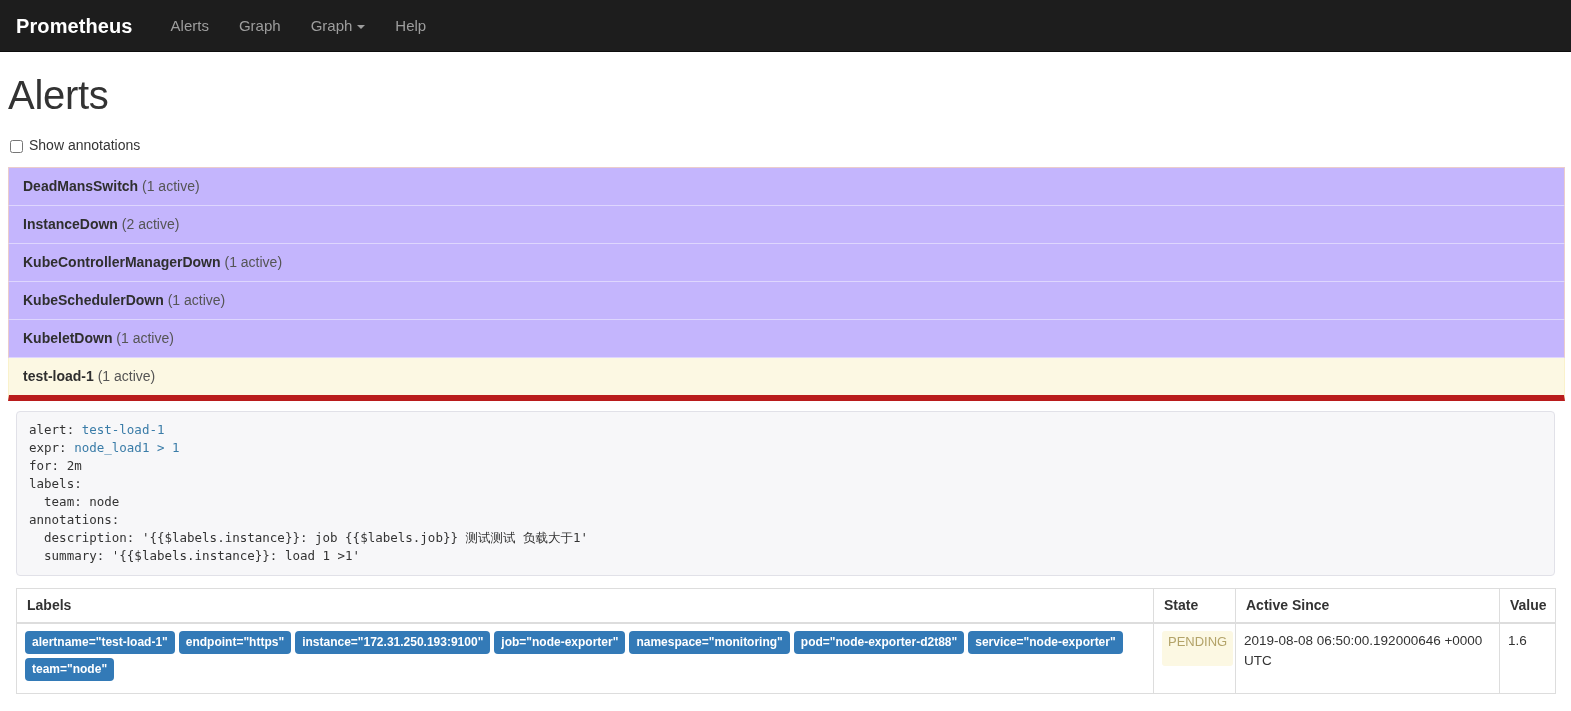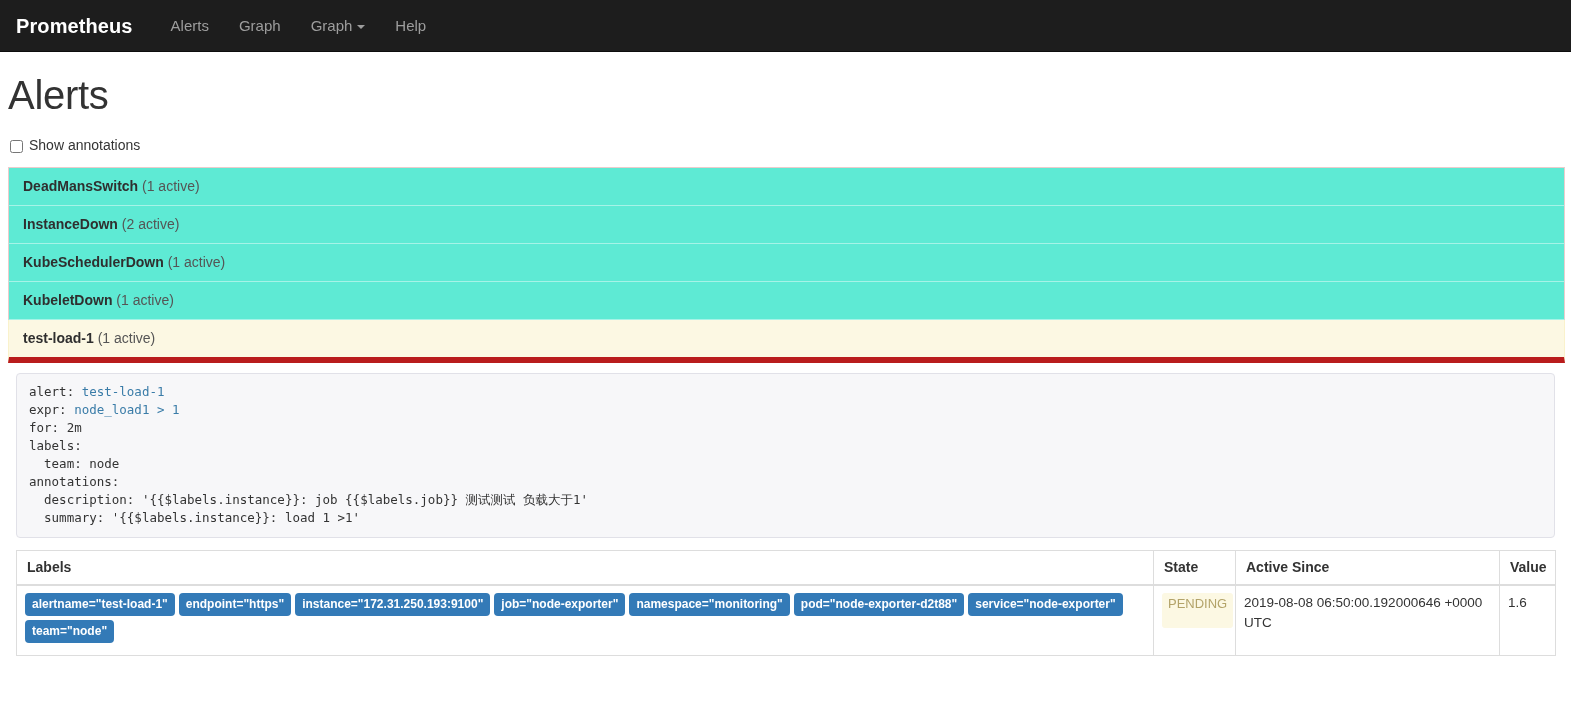--- a/index.html
+++ b/index.html
@@ -98,21 +98,21 @@
     margin-left: 0;
   }
   .alert-row {
     padding: 11px 0 11px 14px;
     font-size: 14px;
     line-height: 15px;
     cursor: pointer;
     border-bottom: 1px solid rgba(255,255,255,0.45);
   }
   .alert-row.danger {
-    background: #5eead4;
+    background: #c4b5fd;
     border-left: 1px solid #ebcccc;
     border-right: 1px solid #ebcccc;
   }
   .alert-row.danger:first-child { border-top: 1px solid #ebcccc; }
   .alert-row.warning {
     background: #fcf8e3;
     border-left: 1px solid #faf2cc;
     border-right: 1px solid #faf2cc;
     border-bottom: 6px solid #b91c1c;
   }
@@ -219,20 +219,21 @@
   <h1 class="page-title">Alerts</h1>
 
   <div class="checkbox-row">
     <input type="checkbox" id="show-annotations" style="">
     <label for="show-annotations">Show annotations</label>
   </div>
 
   <div class="alert-groups" id="alert-groups">
       <div class="alert-row danger"><span class="alert-name">DeadMansSwitch</span><span class="alert-count"> (1 active)</span></div>
       <div class="alert-row danger"><span class="alert-name">InstanceDown</span><span class="alert-count"> (2 active)</span></div>
+      <div class="alert-row danger"><span class="alert-name">KubeControllerManagerDown</span><span class="alert-count"> (1 active)</span></div>
       <div class="alert-row danger"><span class="alert-name">KubeSchedulerDown</span><span class="alert-count"> (1 active)</span></div>
       <div class="alert-row danger"><span class="alert-name">KubeletDown</span><span class="alert-count"> (1 active)</span></div>
       <div class="alert-row warning"><span class="alert-name">test-load-1</span><span class="alert-count"> (1 active)</span></div>
     </div>
 
   <div class="rule-block" id="rule-block"><span>alert: </span><span class="val">test-load-1</span>
 <span>expr: </span><span class="val">node_load1 &gt; 1</span>
 <span>for: </span><span>2m</span>
 <span>labels:</span>
 <span>  team: </span><span>node</span>

